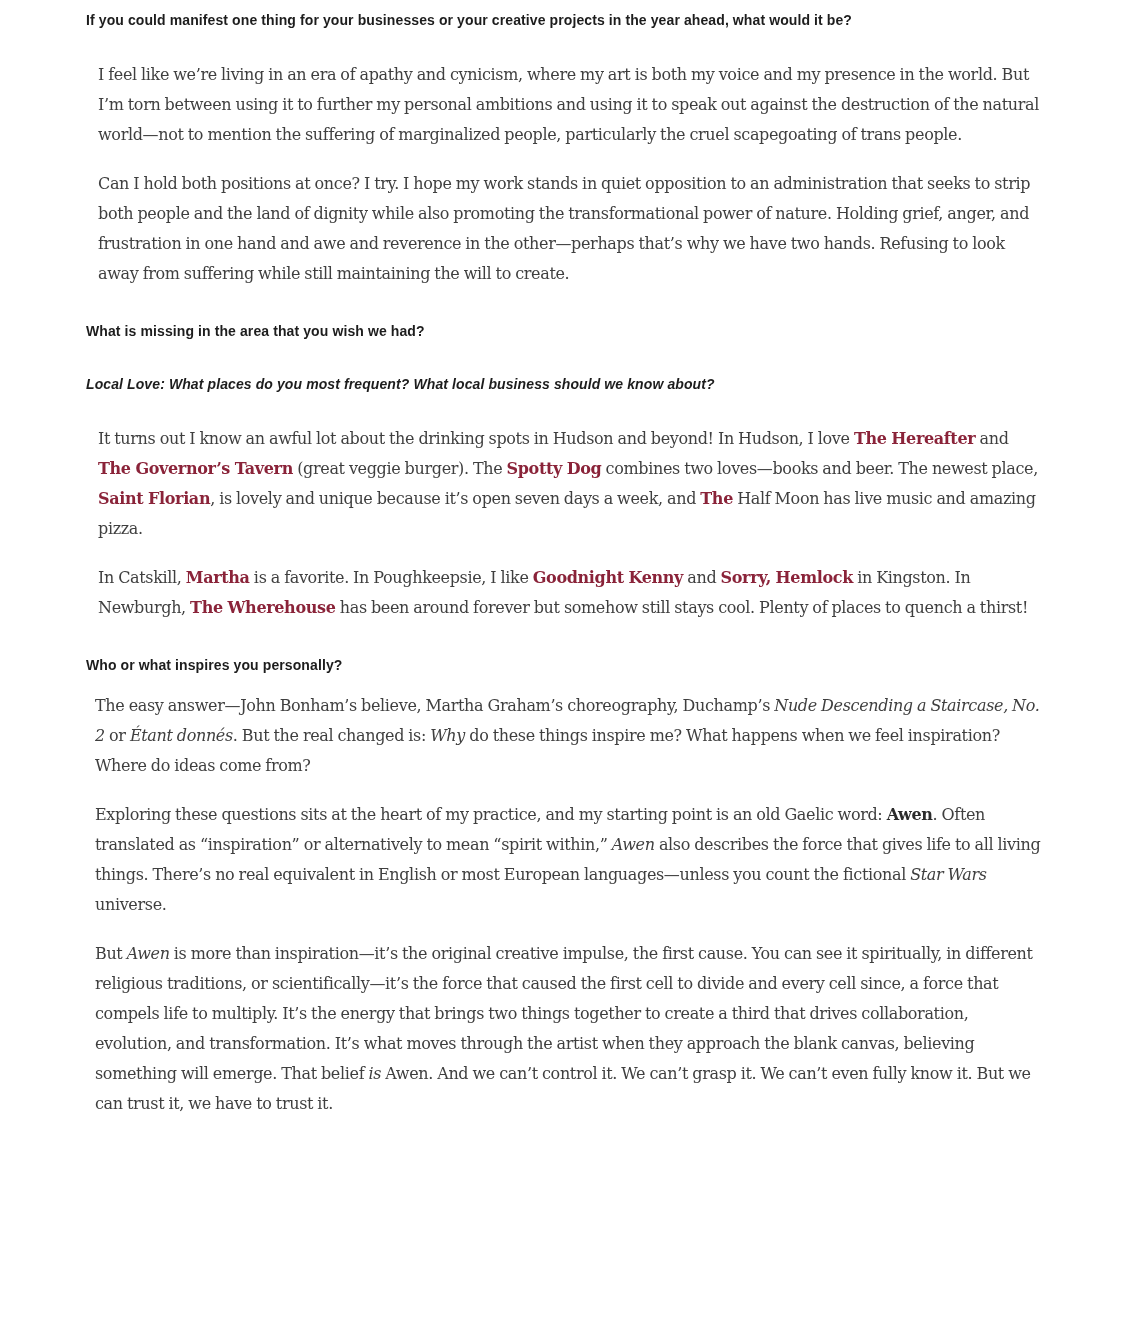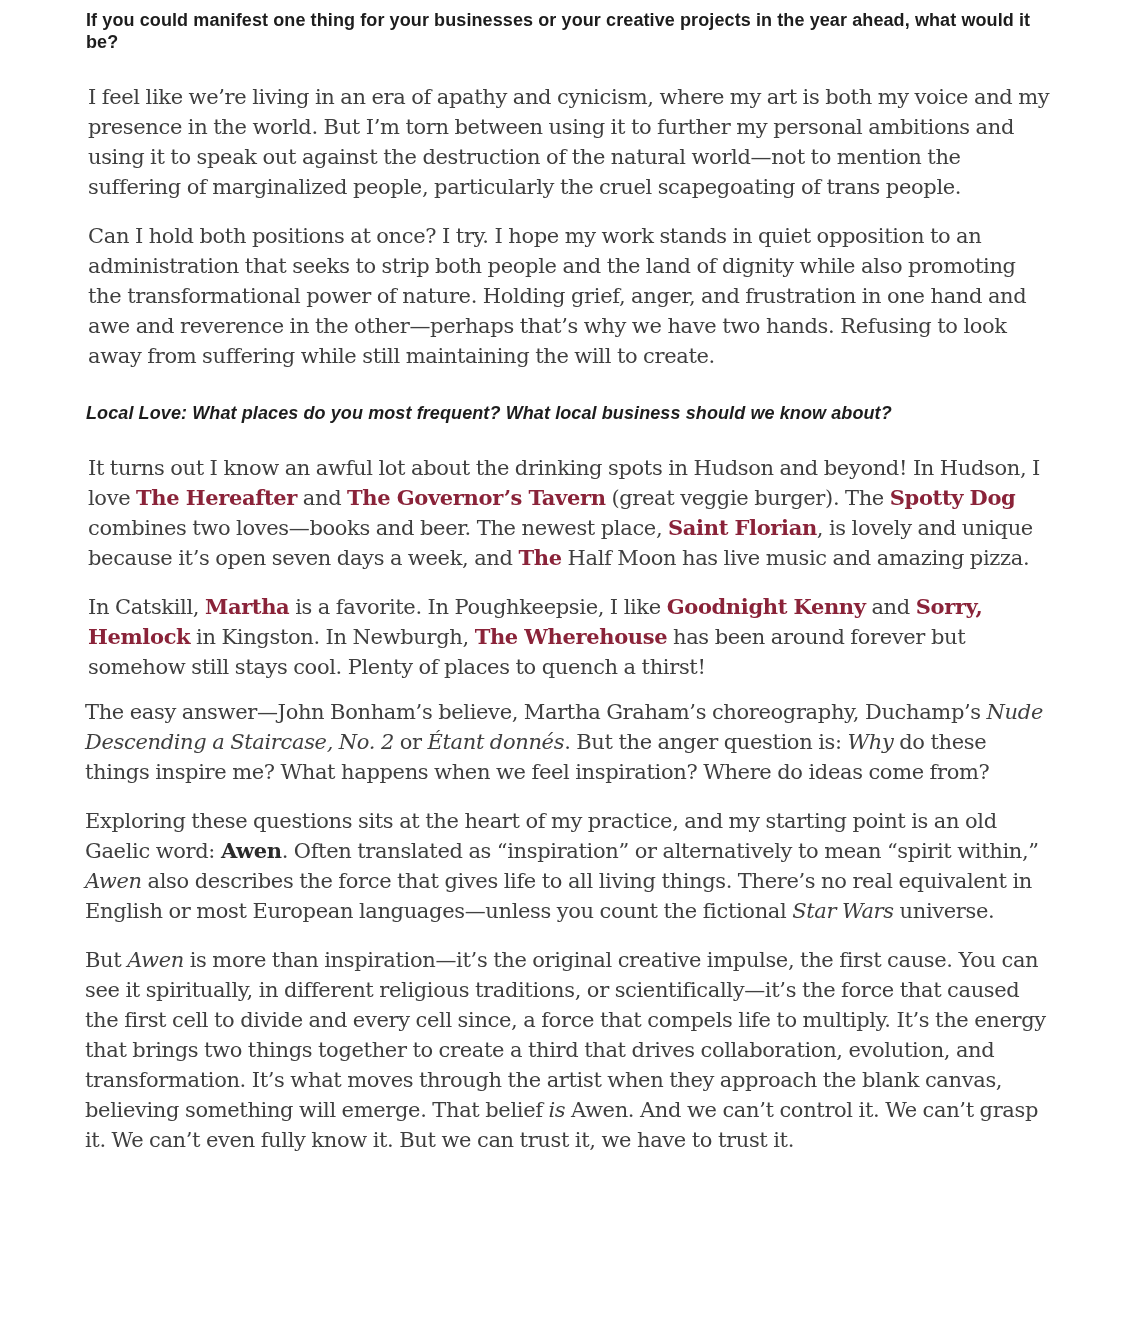--- a/index.html
+++ b/index.html
@@ -1,54 +1,56 @@
 <!DOCTYPE html>
 <html><head>
   <meta charset="utf-8">
   <style>
     html, body { margin: 0; padding: 0; background: #ffffff; }
     body { width: 1134px; height: 1321px; overflow: hidden; position: relative; }
     .article { position: absolute; left: 86px; top: 6px; width: 968px; }
     .q {
       font-family: "Liberation Sans", sans-serif;
       font-weight: bold;
-      font-size: 18px;
+      font-size: 14px;
       line-height: 22px;
       color: #1d1d1d;
       letter-spacing: 0.1px;
       margin: 0;
     }
     .p {
       font-family: "DejaVu Serif", serif;
-      font-size: 21px;
+      font-size: 16px;
       line-height: 30px;
       color: #3f3f3f;
-      margin: 2px;
+      margin: 12px;
       letter-spacing: -0.35px;
       word-spacing: -0.5px;
     }
     .p a {
       color: #8a2339;
       font-weight: bold;
       text-decoration: none;
     }
     .p b { color: #2b2b2b; }
     .p i { font-style: italic; }
   </style>
 </head>
 <body>
 
 <div class="article">
   <h3 class="q" style="margin-top:3px;">If you could manifest one thing for your businesses or your creative projects in the year ahead, what would it be?</h3>
   <p class="p" style="margin-top:29px;">I feel like we’re living in an era of apathy and cynicism, where my art is both my voice and my presence in the world. But I’m torn between using it to further my personal ambitions and using it to speak out against the destruction of the natural world—not to mention the suffering of marginalized people, particularly the cruel scapegoating of trans people.</p>
   <p class="p" style="margin-top:19px;">Can I hold both positions at once? I try. I hope my work stands in quiet opposition to an administration that seeks to strip both people and the land of dignity while also promoting the transformational power of nature. Holding grief, anger, and frustration in one hand and awe and reverence in the other—perhaps that’s why we have two hands. Refusing to look away from suffering while still maintaining the will to create.</p>
 
+  <h3 class="q" style="margin-top:31px;">What is missing in the area that you wish we had?</h3>
 
   <h3 class="q" style="margin-top:31px;font-style:italic;">Local Love: What places do you most frequent? What local business should we know about?</h3>
   <p class="p" style="margin-top:29px;"><span>It turns out I know an awful lot about the drinking spots in Hudson and beyond! In Hudson, I love </span><a href="#">The Hereafter</a><span> and </span><a href="#">The Governor’s Tavern</a><span> (great veggie burger). The </span><a href="#">Spotty Dog</a><span> combines two loves—books and beer. The newest place, </span><a href="#">Saint Florian</a><span>, is lovely and unique because it’s open seven days a week, and </span><a href="#">The</a><span> Half Moon has live music and amazing pizza.</span></p>
   <p class="p" style="margin-top:19px;"><span>In Catskill, </span><a href="#">Martha</a><span> is a favorite. In Poughkeepsie, I like </span><a href="#">Goodnight Kenny</a><span> and </span><a href="#">Sorry, Hemlock</a><span> in Kingston. In Newburgh, </span><a href="#">The Wherehouse</a><span> has been around forever but somehow still stays cool. Plenty of places to quench a thirst!</span></p>
 
+  <h3 class="q" style="margin-top:31px;">Who or what inspires you personally?</h3>
   <div style="margin-left:-3px;">
-    <p class="p" style="margin-top:15px;"><span>The easy answer—John Bonham’s believe, Martha Graham’s choreography, Duchamp’s </span><i>Nude Descending a Staircase, No. 2</i><span> or </span><i>Étant donnés</i><span>. But the anger question is: </span><i>Why</i><span> do these things inspire me? What happens when we feel inspiration? Where do ideas come from?</span></p>
+    <p class="p" style="margin-top:15px;"><span>The easy answer—John Bonham’s believe, Martha Graham’s choreography, Duchamp’s </span><i>Nude Descending a Staircase, No. 2</i><span> or </span><i>Étant donnés</i><span>. But the real changed is: </span><i>Why</i><span> do these things inspire me? What happens when we feel inspiration? Where do ideas come from?</span></p>
     <p class="p" style="margin-top:19px;"><span>Exploring these questions sits at the heart of my practice, and my starting point is an old Gaelic word: </span><b>Awen</b><span>. Often translated as “inspiration” or alternatively to mean “spirit within,” </span><i>Awen</i><span> also describes the force that gives life to all living things. There’s no real equivalent in English or most European languages—unless you count the fictional </span><i>Star Wars</i><span> universe.</span></p>
     <p class="p" style="margin-top:19px;"><span>But </span><i>Awen</i><span> is more than inspiration—it’s the original creative impulse, the first cause. You can see it spiritually, in different religious traditions, or scientifically—it’s the force that caused the first cell to divide and every cell since, a force that compels life to multiply. It’s the energy that brings two things together to create a third that drives collaboration, evolution, and transformation. It’s what moves through the artist when they approach the blank canvas, believing something will emerge. That belief </span><i>is</i><span> Awen. And we can’t control it. We can’t grasp it. We can’t even fully know it. But we can trust it, we have to trust it.</span></p>
   </div>
 </div>
 
 </body></html>

